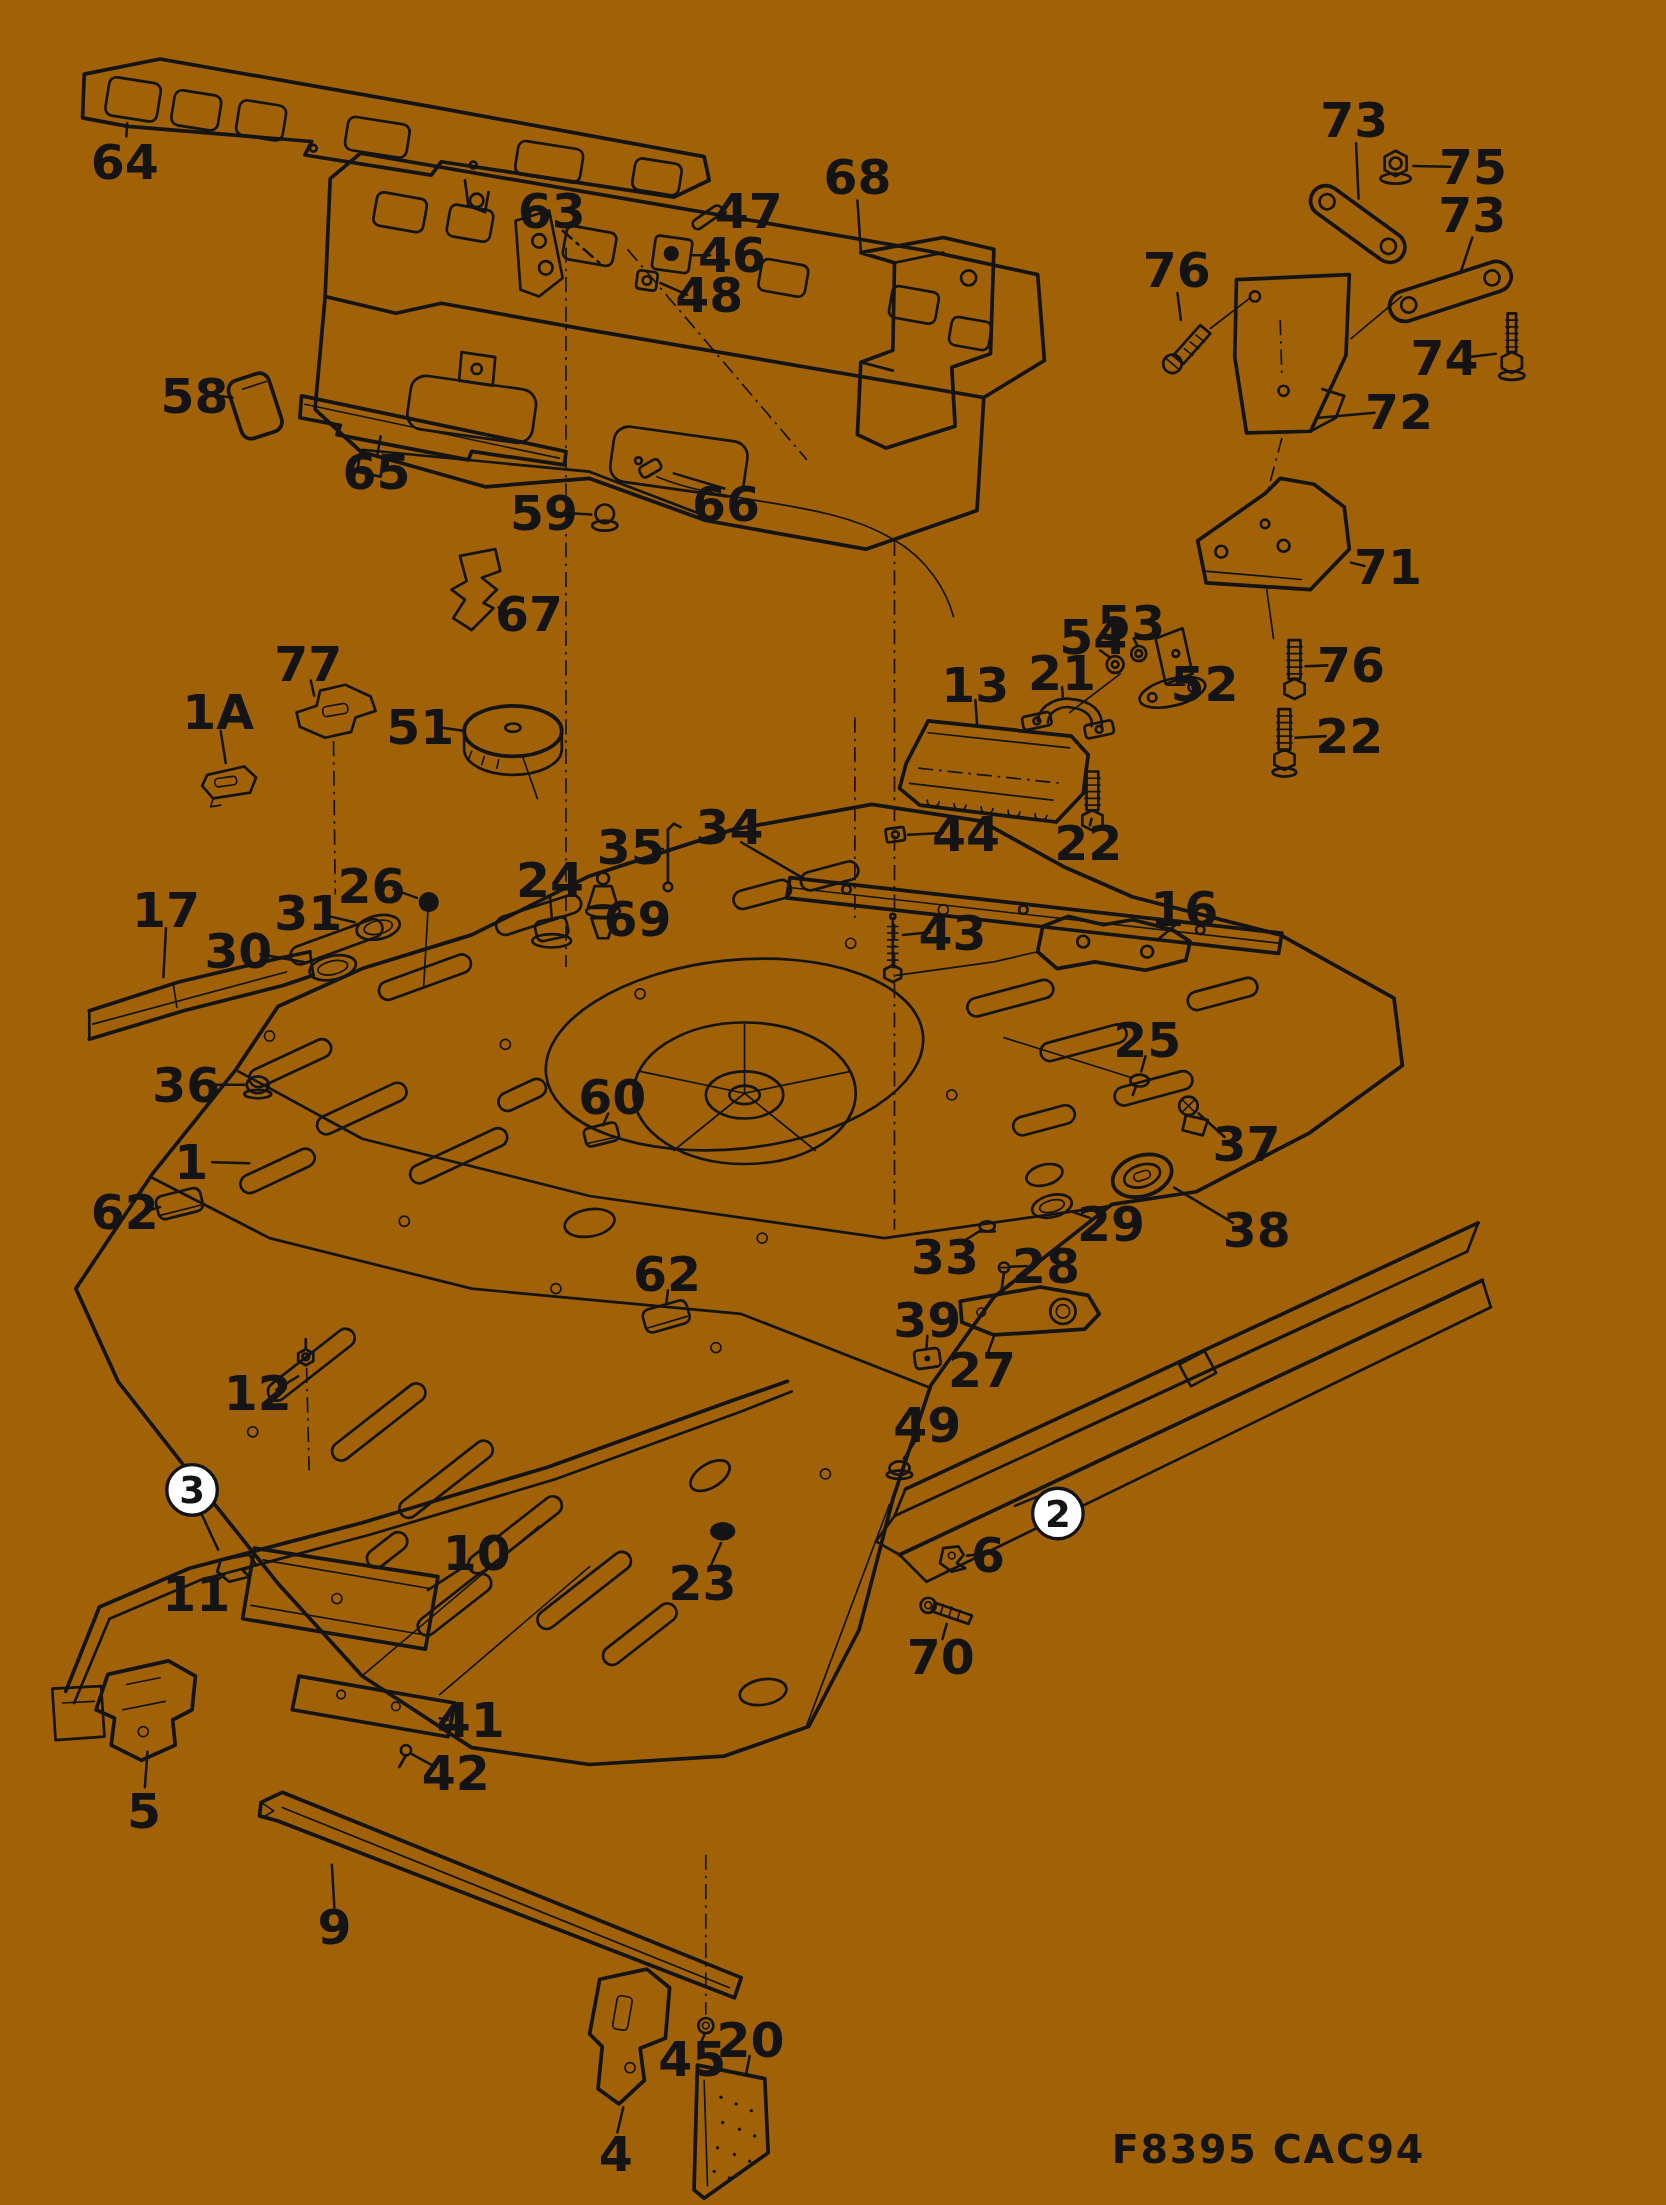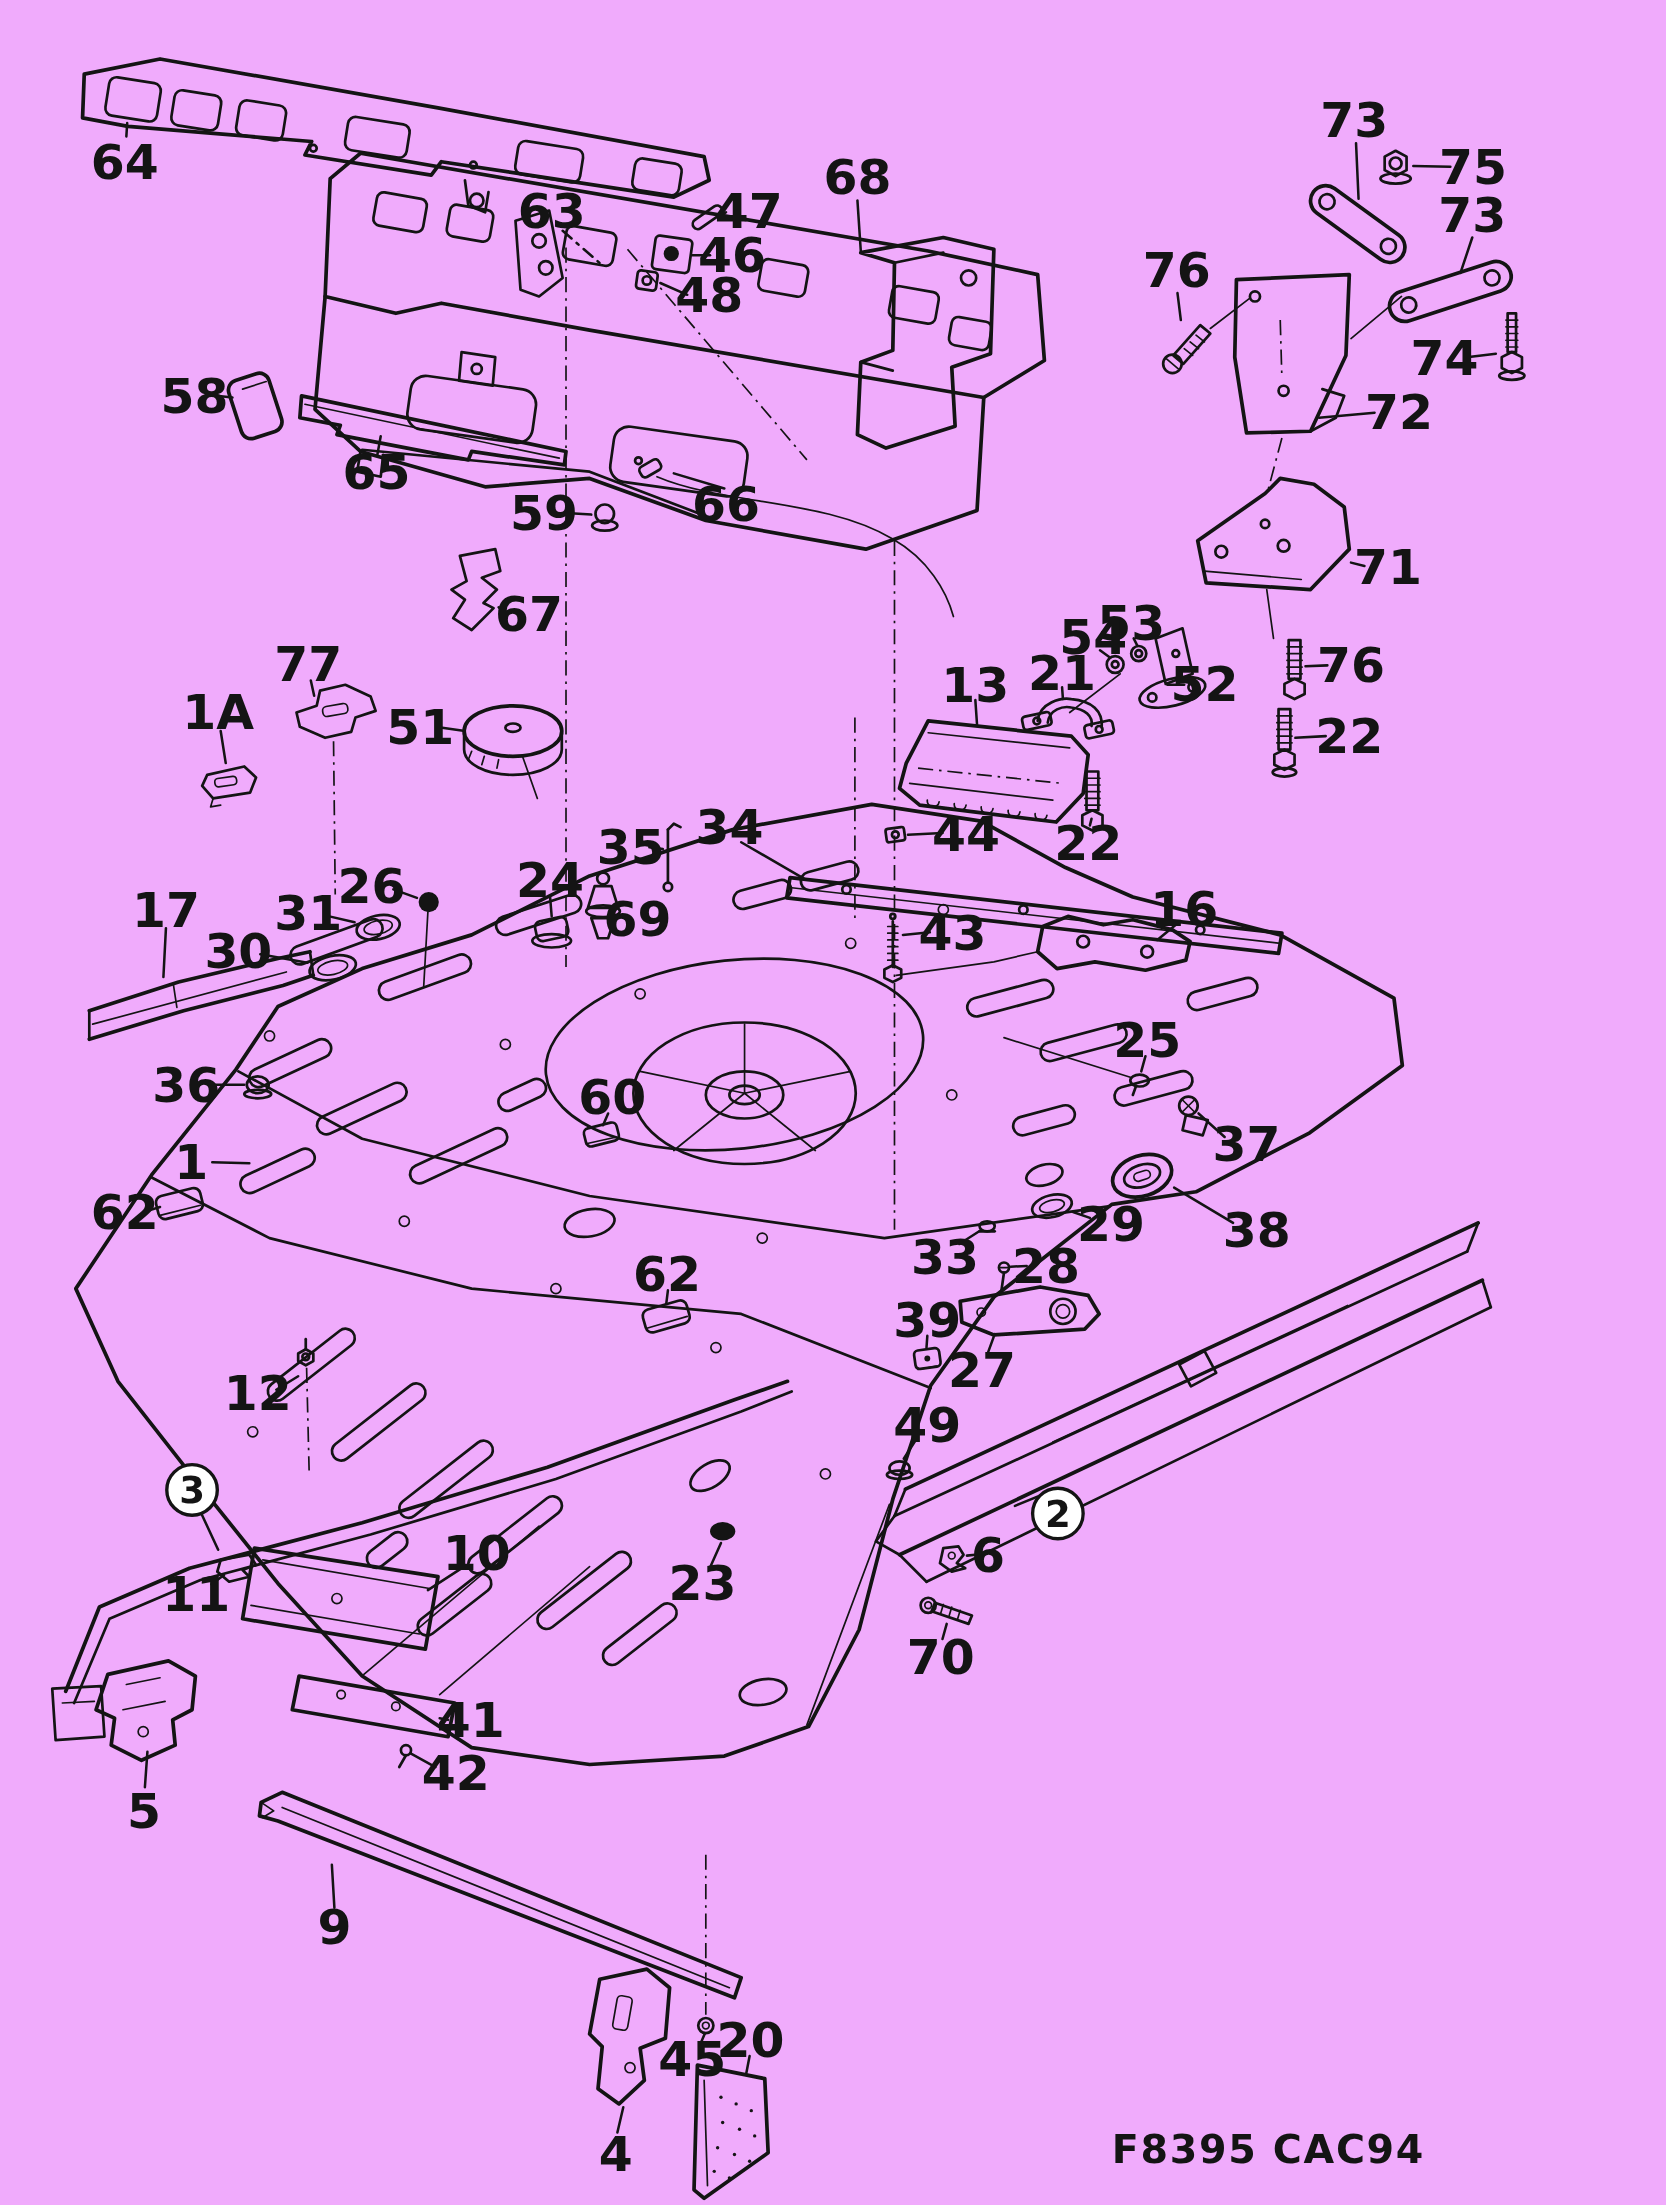--- a/index.html
+++ b/index.html
@@ -1,16 +1,16 @@
 <!DOCTYPE html>
 <html style="font-size:13.5px"><head>
 <meta charset="utf-8">
 <style>
   html,body{margin:0;padding:0;background:#ffffff;}
-  .page{position:relative;width:1666px;height:2205px;background:#f0abfc;overflow:hidden;}
+  .page{position:relative;width:1666px;height:2205px;background:#a16207;overflow:hidden;}
   svg{position:absolute;left:0;top:0;}
   .ln{fill:none;stroke:#141414;stroke-width:3.2;stroke-linejoin:round;stroke-linecap:round;}
   .ln2{fill:none;stroke:#141414;stroke-width:4.4;stroke-linejoin:round;stroke-linecap:round;}
   .thin{fill:none;stroke:#141414;stroke-width:2;stroke-linejoin:round;stroke-linecap:round;}
   .dashdot{fill:none;stroke:#141414;stroke-width:2;stroke-dasharray:18 7 3 7;}
   .dk{fill:#141414;stroke:none;}
   .leader{stroke:#141414;stroke-width:3;fill:none;stroke-linecap:round;}
   .leader.dashed{stroke-dasharray:14 8 3 8;}
   .cobubble{fill:#ffffff;stroke:#141414;stroke-width:4;}
   text.callout{font-family:"DejaVu Sans",sans-serif;font-weight:bold;font-size:58px;fill:#141414;text-anchor:middle;}

